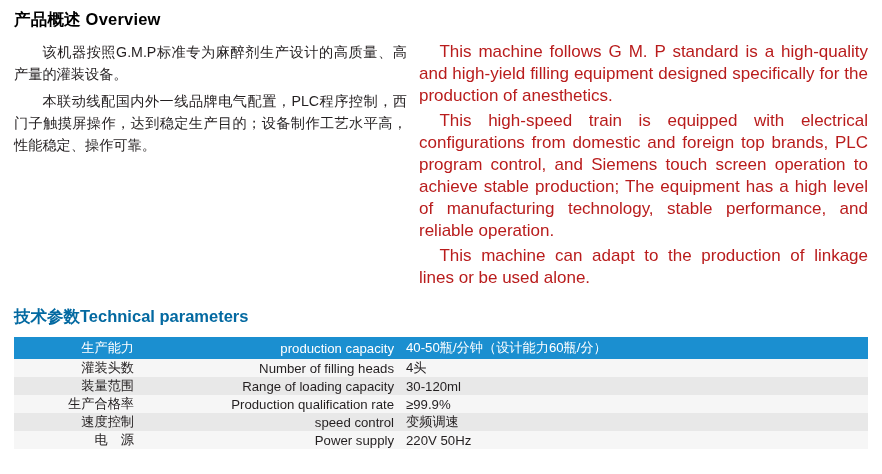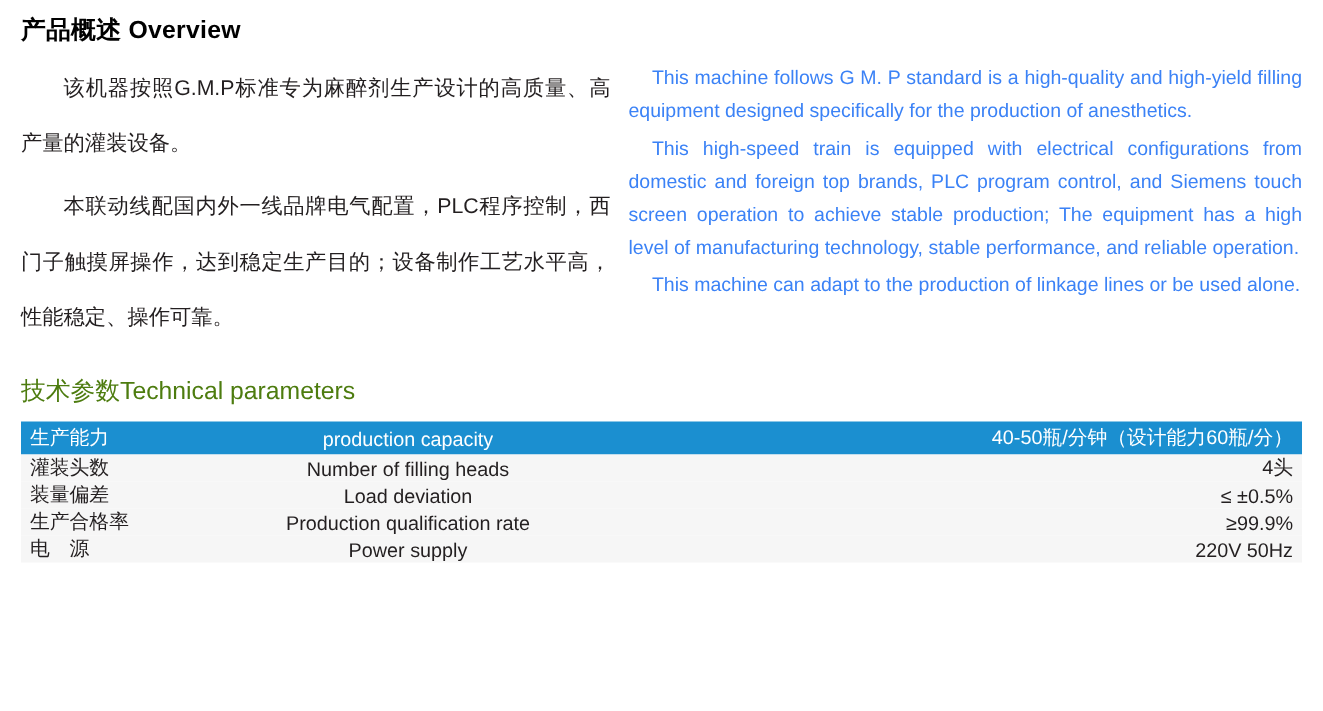--- a/index.html
+++ b/index.html
@@ -43,37 +43,37 @@
     padding-right: 12px;
     box-sizing: border-box;
   }
   .col-en {
     width: 449px;
     box-sizing: border-box;
   }
   .col-cn p {
     margin: 0 0 5px 0;
     font-size: 14.2px;
-    line-height: 37px;
+    line-height: 22px;
     text-indent: 2em;
     text-align: justify;
     color: #231f20;
   }
   .col-en p {
     margin: 0 0 3px 0;
-    font-size: 13px;
+    font-size: 17px;
     line-height: 22px;
     text-indent: 1.2em;
     text-align: justify;
-    color: #3b82f6;
+    color: #b91c1c;
   }
   .tech-title {
     font-size: 16.5px;
-    font-weight: normal;
-    color: #4d7c0f;
+    font-weight: bold;
+    color: #0369a1;
     margin: 0;
     padding-top: 14px;
     padding-bottom: 9px;
   }
   table.spec {
     border-collapse: collapse;
     width: 854px;
     table-layout: fixed;
     font-size: 13.2px;
   }
@@ -87,28 +87,28 @@
     height: 22px;
   }
   table.spec td {
     height: 14px;
     padding: 0 6px;
     border: none;
     vertical-align: middle;
     color: #231f20;
   }
   table.spec td.c-cn {
-    text-align: left;
+    text-align: right;
   }
   table.spec td.c-en {
-    text-align: center;
+    text-align: right;
     padding-left: 10px;
   }
   table.spec td.c-val {
-    text-align: right;
+    text-align: left;
   }
   table.spec tr.odd td {
     background: #e8e8e8;
   }
   table.spec tr.even td {
     background: #f6f6f6;
   }
   table.spec tr.header-row td.c-cn,
   table.spec tr.header-row td.c-en,
   table.spec tr.header-row td.c-val {
@@ -151,29 +151,34 @@
       <tr class="header-row">
         <td class="c-cn">生产能力</td>
         <td class="c-en">production capacity</td>
         <td class="c-val">40-50瓶/分钟（设计能力60瓶/分）</td>
       </tr>
       <tr class="even">
         <td class="c-cn">灌装头数</td>
         <td class="c-en">Number of filling heads</td>
         <td class="c-val">4头</td>
       </tr>
-      <tr class="even">
-        <td class="c-cn">装量偏差</td>
-        <td class="c-en">Load deviation</td>
-        <td class="c-val">≤ ±0.5%</td>
+      <tr class="odd">
+        <td class="c-cn">装量范围</td>
+        <td class="c-en">Range of loading capacity</td>
+        <td class="c-val">30-120ml</td>
       </tr>
       <tr class="even">
         <td class="c-cn">生产合格率</td>
         <td class="c-en">Production qualification rate</td>
         <td class="c-val">≥99.9%</td>
+      </tr>
+      <tr class="odd">
+        <td class="c-cn">速度控制</td>
+        <td class="c-en">speed control</td>
+        <td class="c-val">变频调速</td>
       </tr>
       <tr class="even">
         <td class="c-cn">电　源</td>
         <td class="c-en">Power supply</td>
         <td class="c-val">220V  50Hz</td>
       </tr>
 
     </tbody>
   </table>
 

